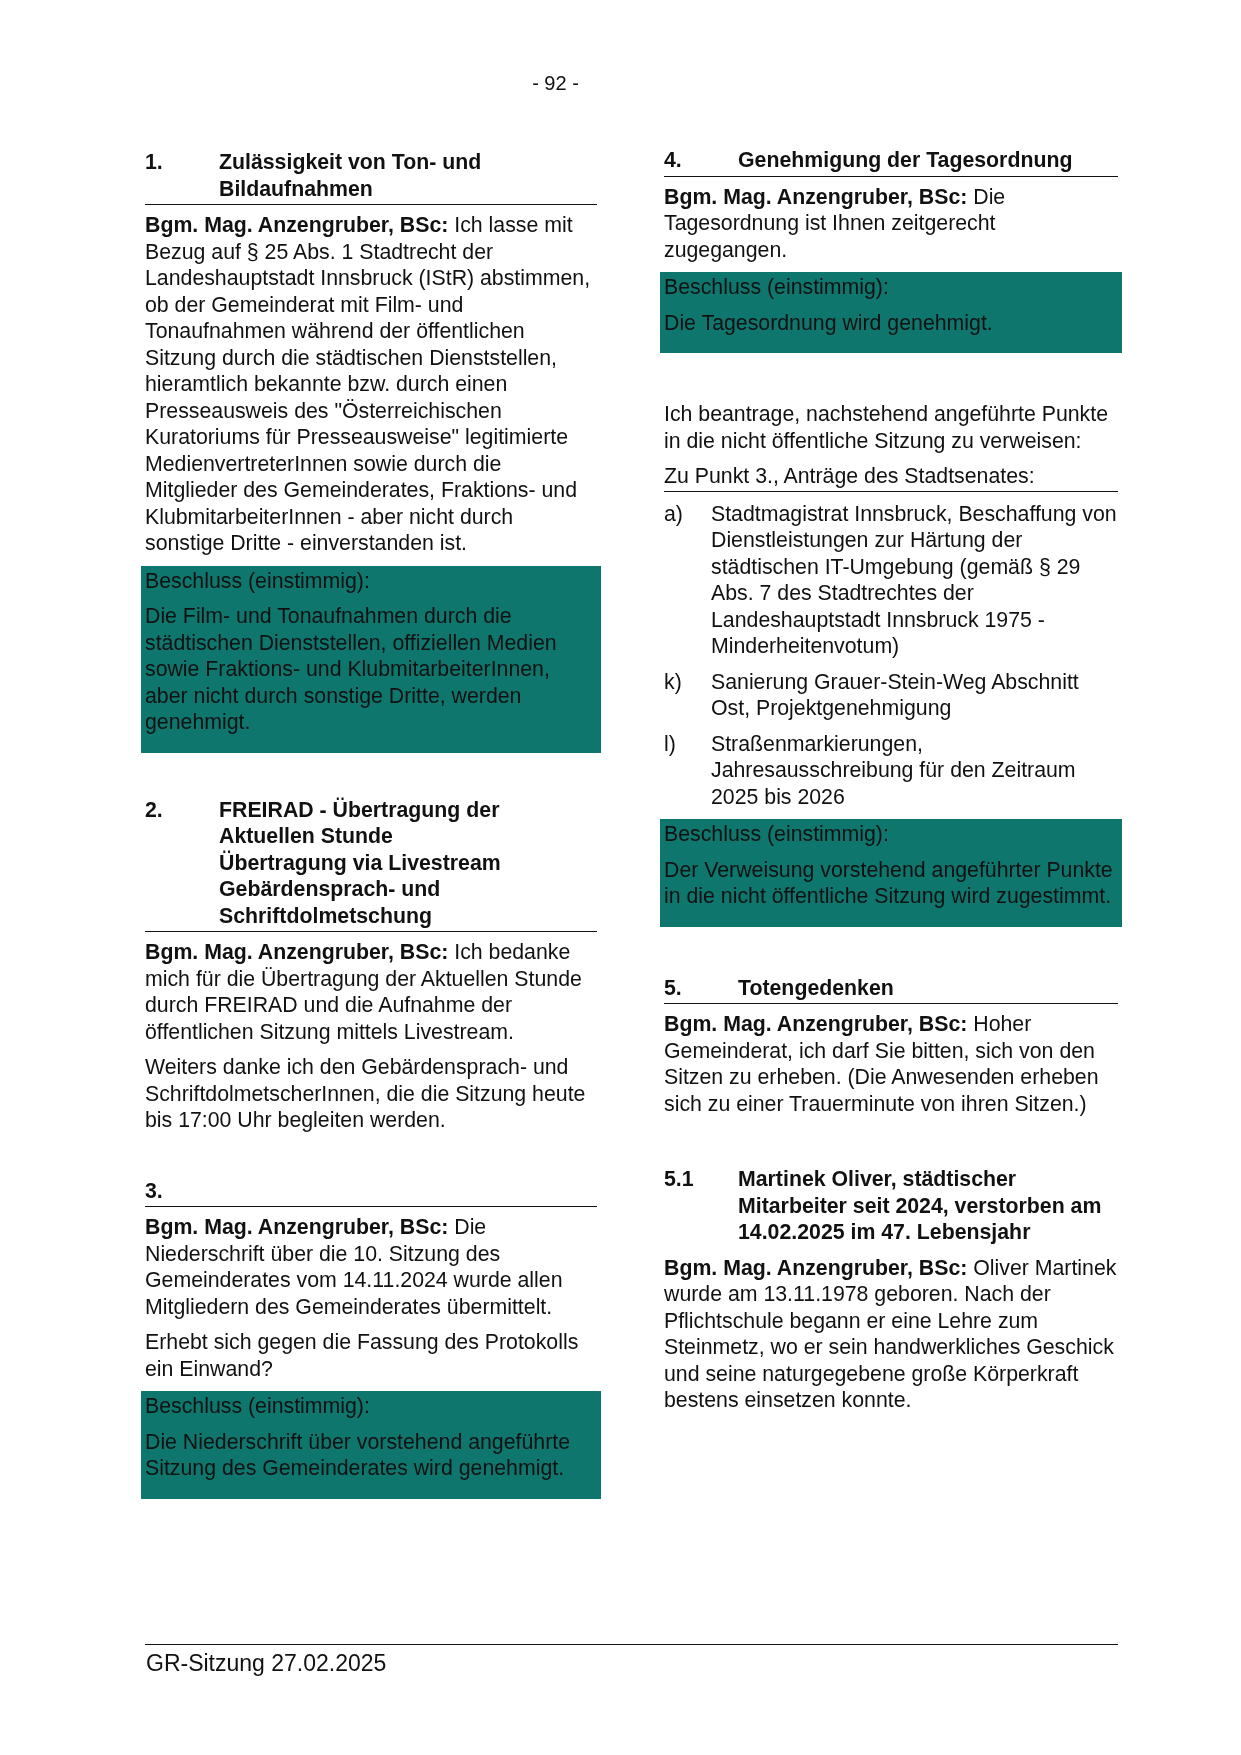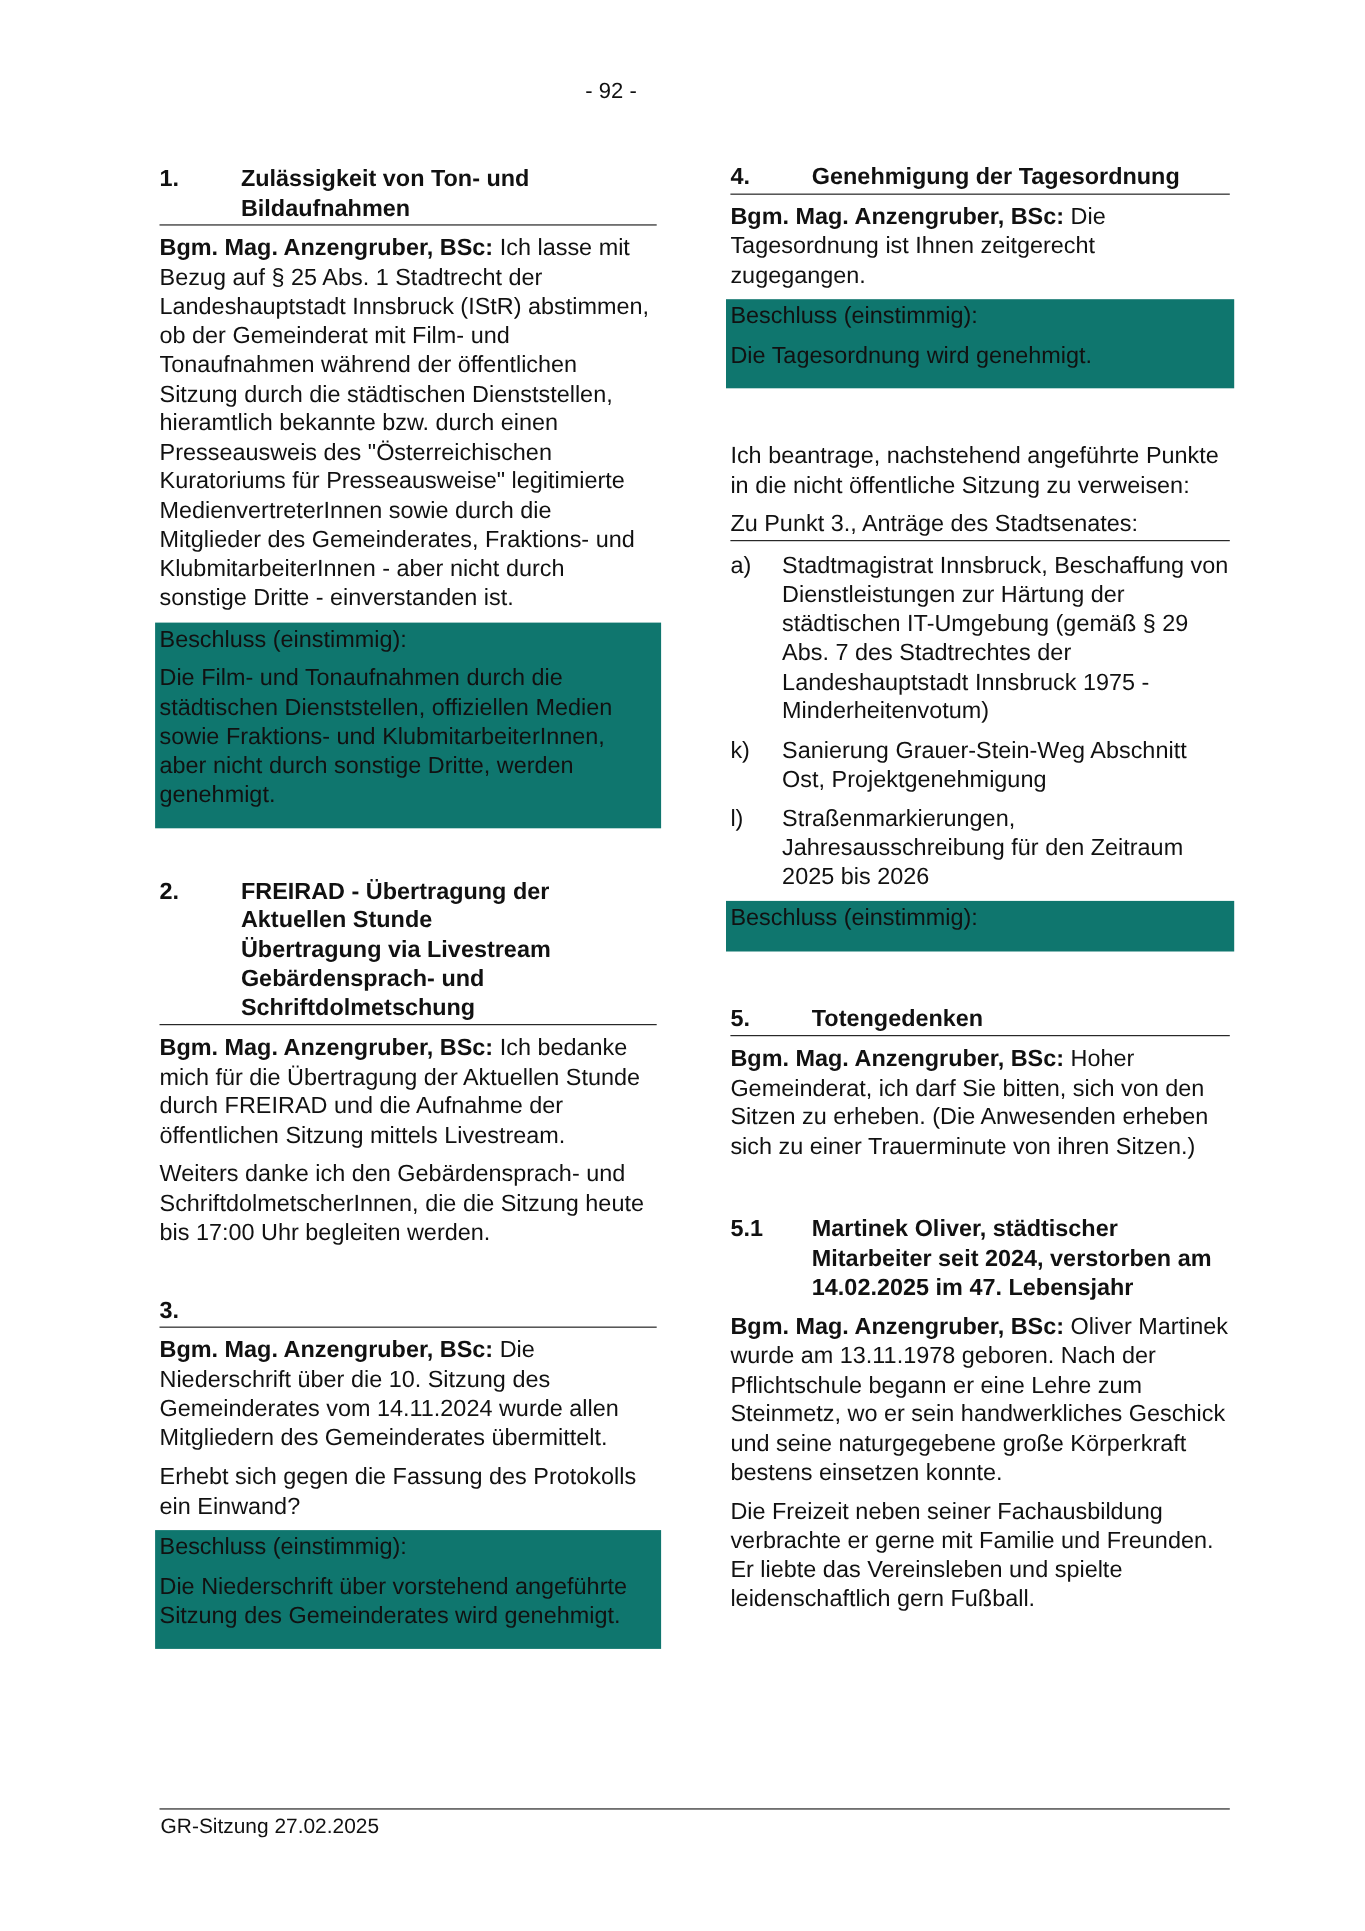--- a/index.html
+++ b/index.html
@@ -19,21 +19,21 @@
   .box p:last-child { margin-bottom:0; padding-bottom:17px; }
   .gap1 { height:44px; }
   .gap2 { height:35px; }
   .gap-r1 { height:48px; }
   .gap-r2 { height:48px; }
   .underline-line { border-bottom:1.5px solid #111; padding-bottom:1px; margin-bottom:9px; }
   .li { display:flex; margin-bottom:9px; }
   .li .lab { width:47px; flex:none; }
   .li .txt { flex:1; }
   .footer-line { position:absolute; left:145px; top:1644px; width:973px; border-top:1.5px solid #111; }
-  .footer { position:absolute; left:146px; top:1650px; font-size:19px; }
+  .footer { position:absolute; left:146px; top:1650px; font-size:23px; }
 </style>
 </head>
 <body>
 
 <div class="page-num">- 92 -</div>
 
 <div class="col left">
 
   <div class="h">
     <span class="num">1.</span>
@@ -96,34 +96,34 @@
     <span class="lab">k)</span>
     <span class="txt">Sanierung Grauer-Stein-Weg Abschnitt Ost, Projektgenehmigung</span>
   </div>
   <div class="li">
     <span class="lab">l)</span>
     <span class="txt">Straßenmarkierungen, Jahresausschreibung für den Zeitraum 2025 bis 2026</span>
   </div>
 
   <div class="box">
     <p>Beschluss (einstimmig):</p>
+    <p>Der Verweisung vorstehend angeführter Punkte in die nicht öffentliche Sitzung wird zugestimmt.</p>
   </div>
 
   <div class="gap-r2"></div>
 
   <div class="h">
     <span class="num">5.</span>
     <span class="title">Totengedenken</span>
   </div>
   <p><span class="b">Bgm. Mag. Anzengruber, BSc:</span><span> Hoher Gemeinderat, ich darf Sie bitten, sich von den Sitzen zu erheben. (Die Anwesenden erheben sich zu einer Trauerminute von ihren Sitzen.)</span></p>
 
   <div style="height:40px"></div>
 
   <div class="h" style="border-bottom:none;">
     <span class="num">5.1</span>
     <span class="title">Martinek Oliver, städtischer Mitarbeiter seit 2024, verstorben am 14.02.2025 im 47. Lebensjahr</span>
   </div>
   <p><span class="b">Bgm. Mag. Anzengruber, BSc:</span><span> Oliver Martinek wurde am 13.11.1978 geboren. Nach der Pflichtschule begann er eine Lehre zum Steinmetz, wo er sein handwerkliches Geschick und seine naturgegebene große Körperkraft bestens einsetzen konnte.</span></p>
-  <p>Die Freizeit neben seiner Fachausbildung verbrachte er gerne mit Familie und Freunden. Er liebte das Vereinsleben und spielte leidenschaftlich gern Fußball.</p>
 </div>
 
 <div class="footer-line"></div>
 <div class="footer">GR-Sitzung 27.02.2025</div>
 
 </body></html>

